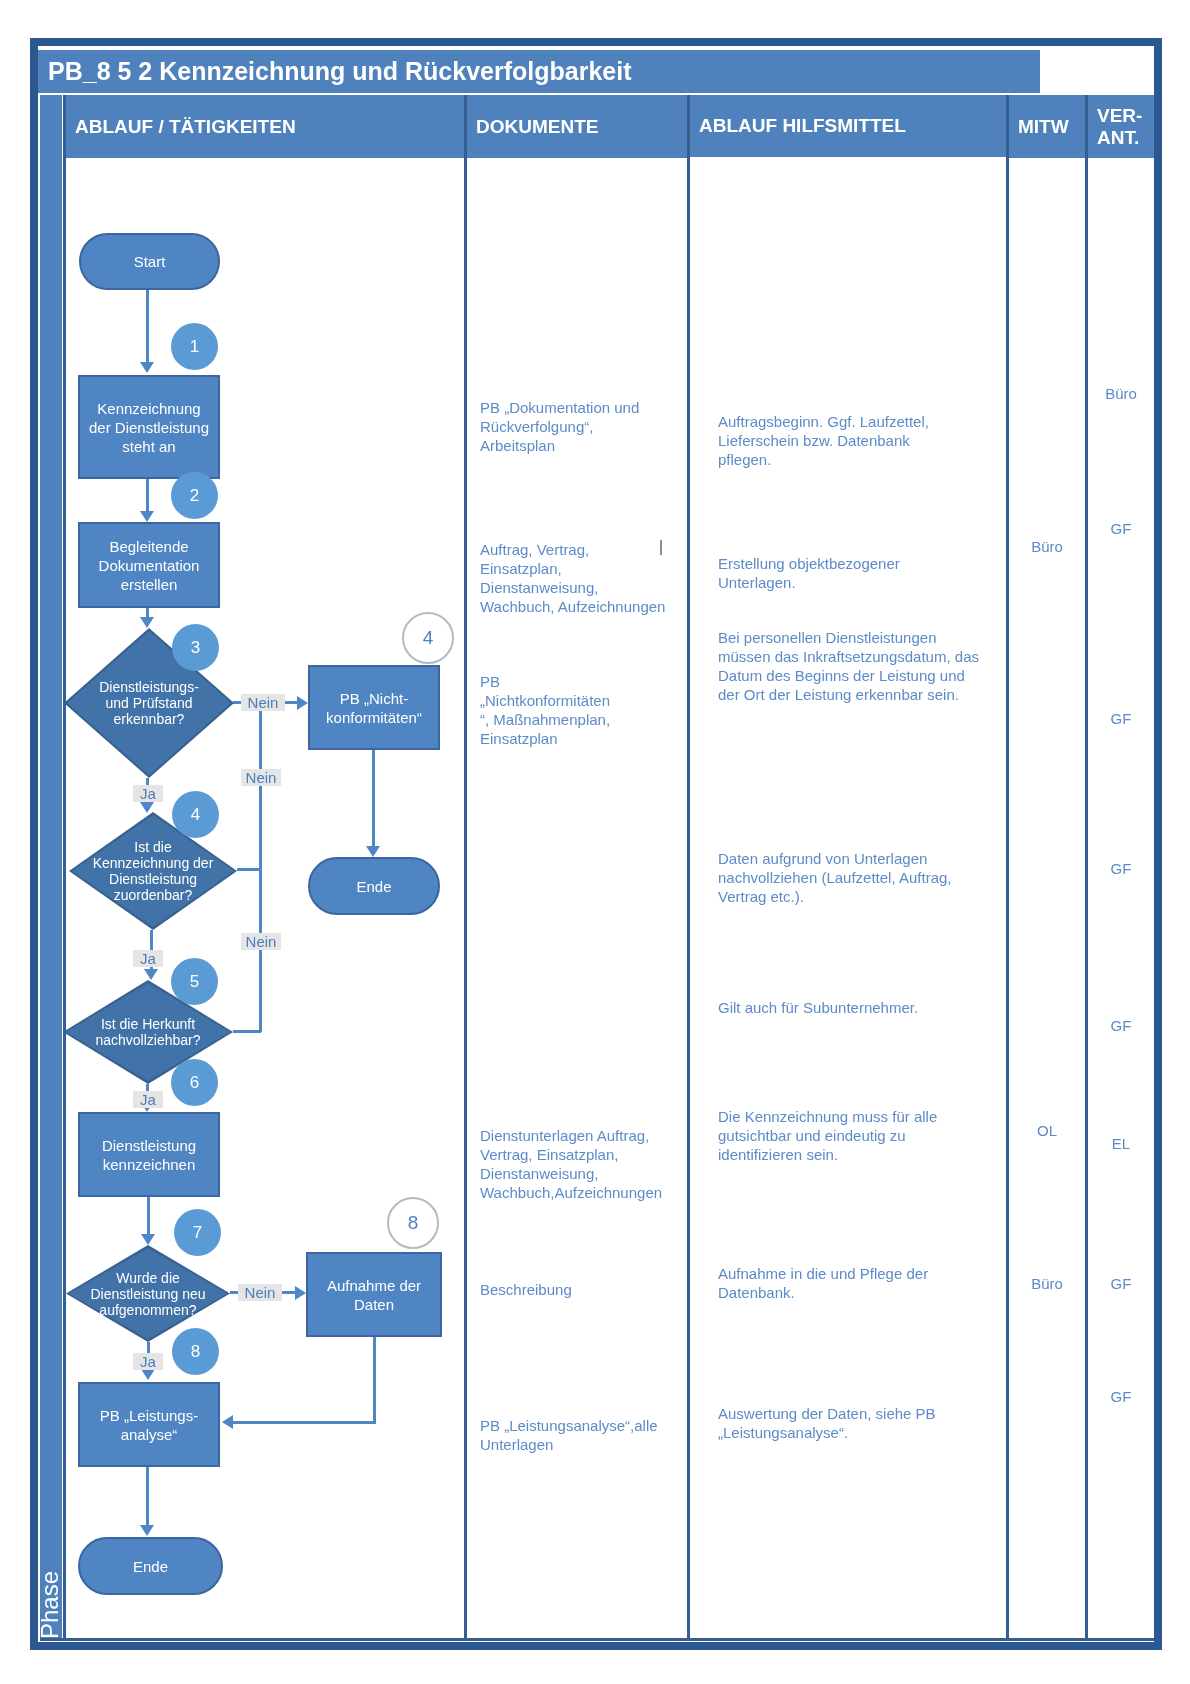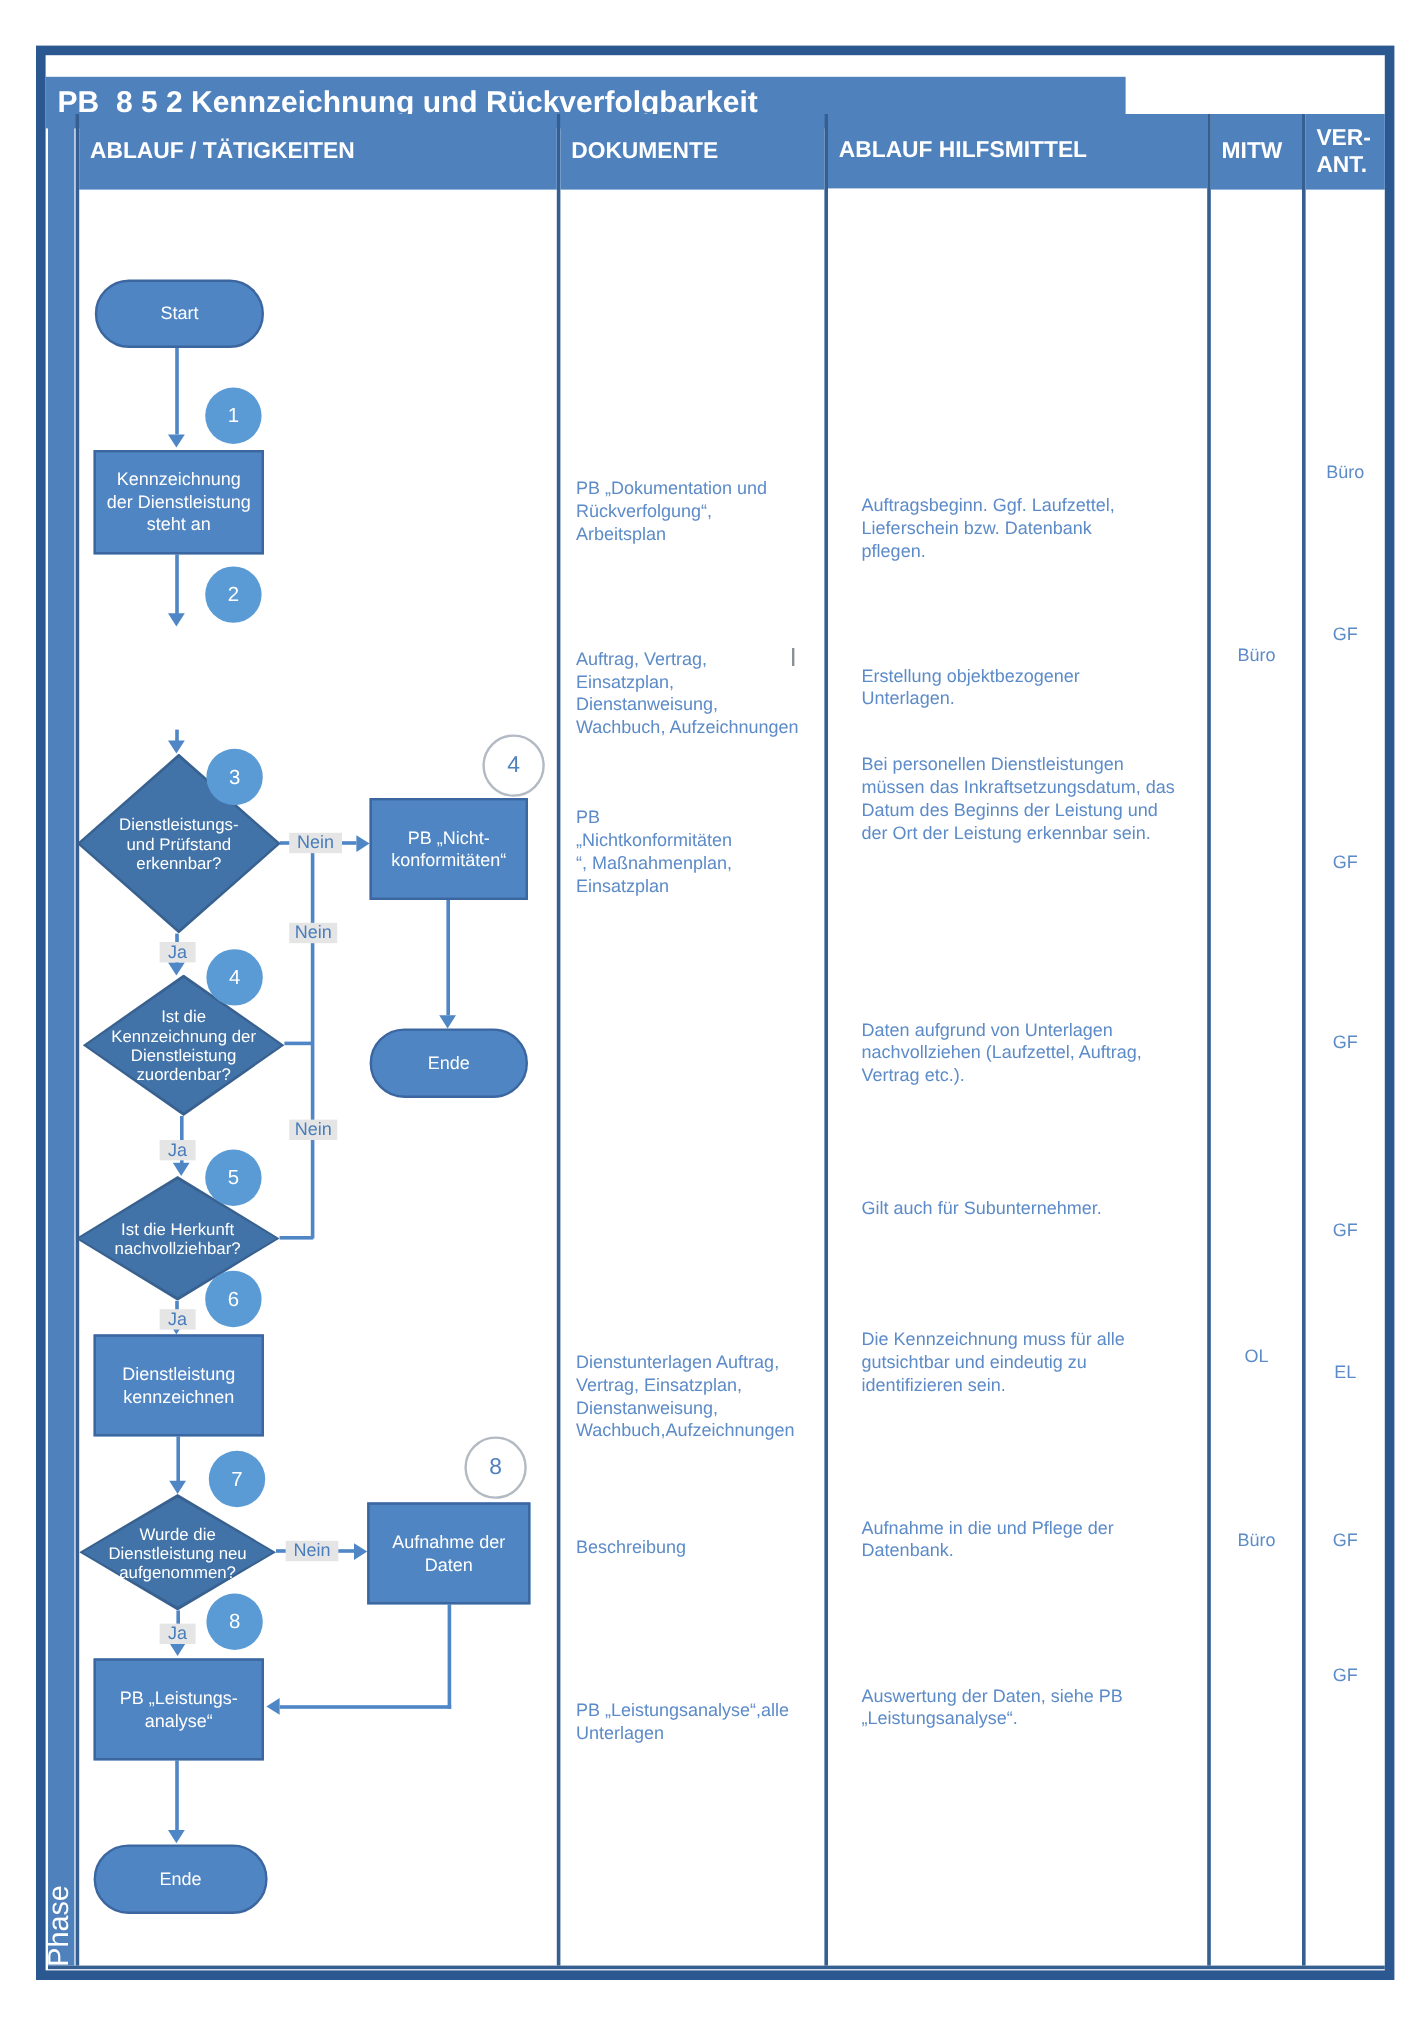--- a/index.html
+++ b/index.html
@@ -52,21 +52,21 @@
   .edge-label{color:#4a7ebb;font-size:15px;background:#e5e5e5;text-align:center;padding:0 2px;}
   .cursor-mark{width:2px;background:#8a8f98;}
 </style>
 </head>
 <body>
 
 <div id="canvas">
 
   <div class="abs frame" style="left:30px;top:38px;width:1132px;height:1612px;"></div>
 
-  <div class="abs titlebar" style="left:38px;top:64px;width:900px;height:43px;">
+  <div class="abs titlebar" style="left:38px;top:50px;width:1002px;height:43px;">
     <span>PB_8 5 2 Kennzeichnung und Rückverfolgbarkeit</span>
   </div>
 
   <div class="abs phase-strip" style="left:40px;top:95px;width:22px;height:1543px;"></div>
   <div class="abs phase-label" style="left:38px;top:1573px;width:24px;height:64px;">Phase</div>
 
   <div class="abs sep-v" style="left:63px;top:95px;width:3px;height:1543px;"></div>
   <div class="abs sep-v" style="left:464px;top:95px;width:3px;height:1543px;"></div>
   <div class="abs sep-v" style="left:687px;top:95px;width:3px;height:1543px;"></div>
   <div class="abs sep-v" style="left:1006px;top:95px;width:3px;height:1543px;"></div>
@@ -125,25 +125,29 @@
   <div class="abs vline" style="left:373px;top:1337px;height:87px;"></div>
   <div class="abs hline" style="left:233px;top:1421px;width:143px;"></div>
   <div class="abs arr-left" style="left:222px;top:1415px;"></div>
 
   <div class="abs vline" style="left:146px;top:1467px;height:58px;"></div>
   <div class="abs arr-down" style="left:140px;top:1525px;"></div>
 
   <div class="abs node oval" style="left:79px;top:233px;width:141px;height:57px;">
     <span>Start</span></div>
 
-  <div class="abs node" style="left:78px;top:375px;width:142px;height:87px;">
+  <div class="abs node" style="left:78px;top:375px;width:142px;height:104px;">
     <span>Kennzeichnung
 der Dienstleistung
 steht an</span></div>
 
+  <div class="abs node" style="left:78px;top:522px;width:142px;height:86px;">
+    <span>Begleitende
+Dokumentation
+erstellen</span></div>
 
   <div class="abs diamond" style="left:64px;top:628px;width:170px;height:150px;">
     <div class="d-bg"></div>
     <div class="d-fill"></div>
     <span class="d-text">Dienstleistungs-
 und Prüfstand
 erkennbar?</span>
     </div>
 
   <div class="abs node" style="left:308px;top:665px;width:132px;height:85px;">

